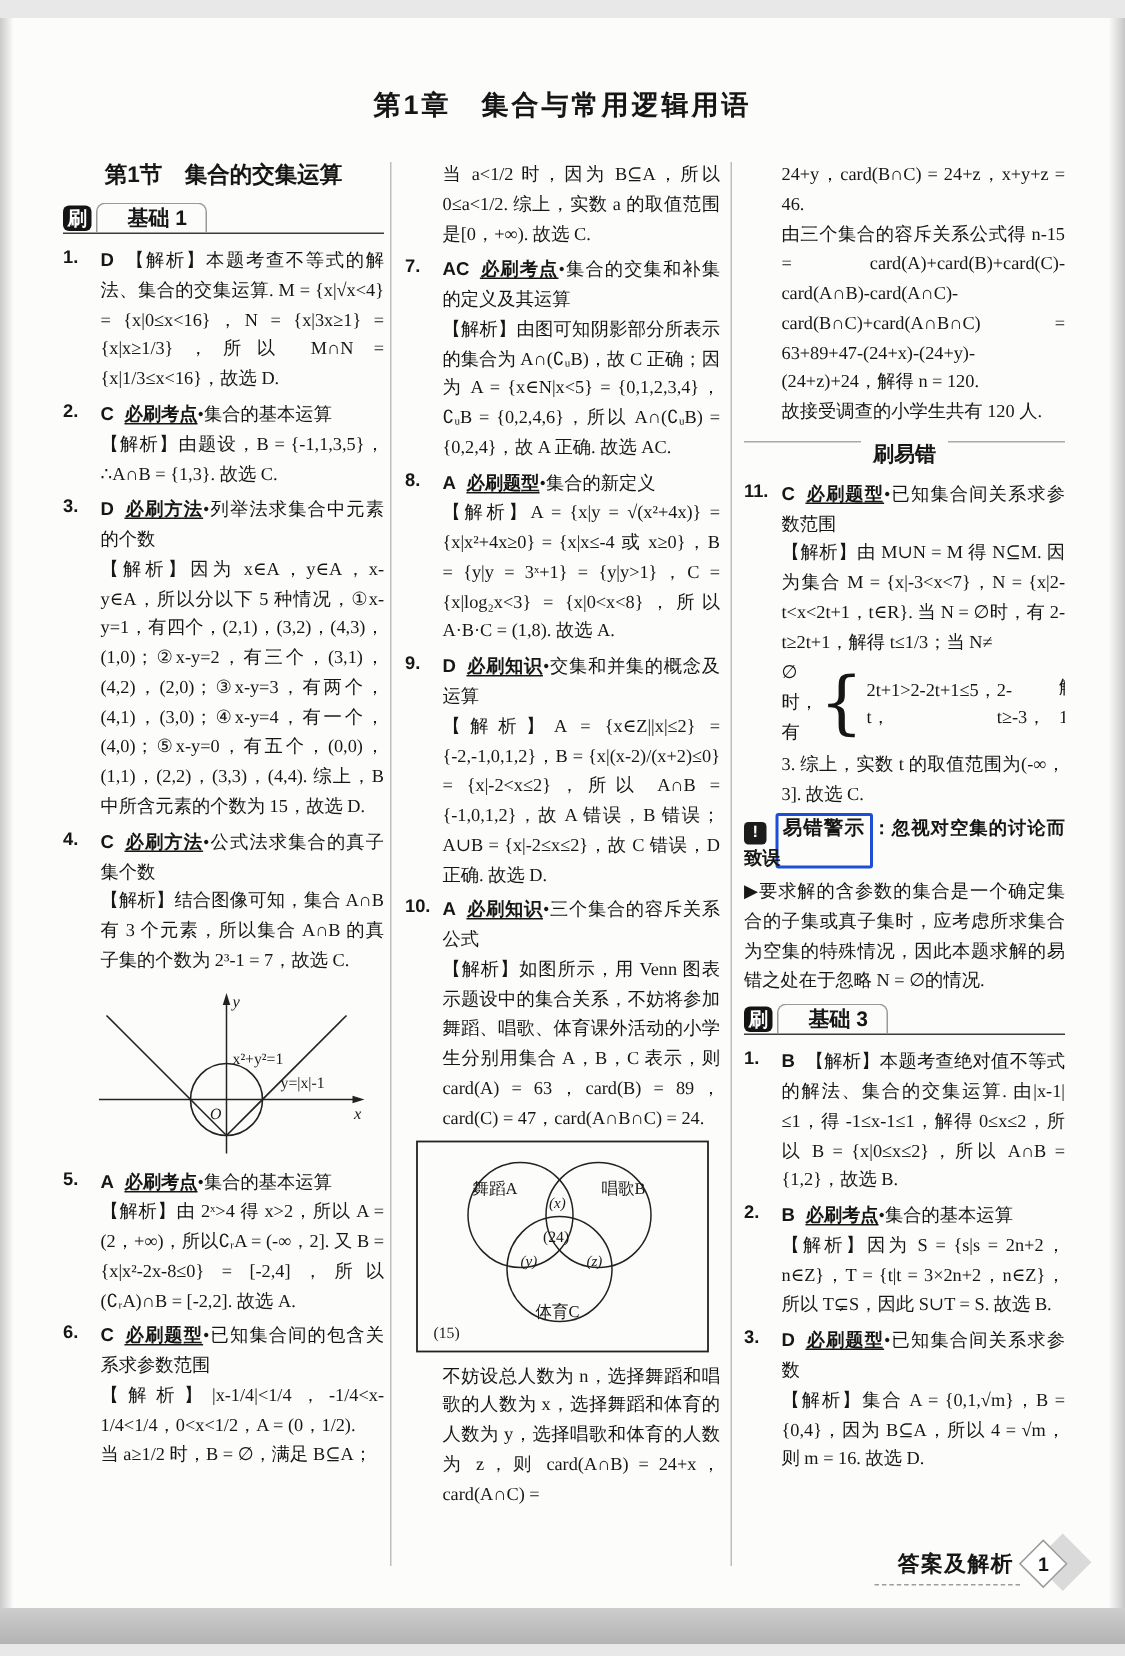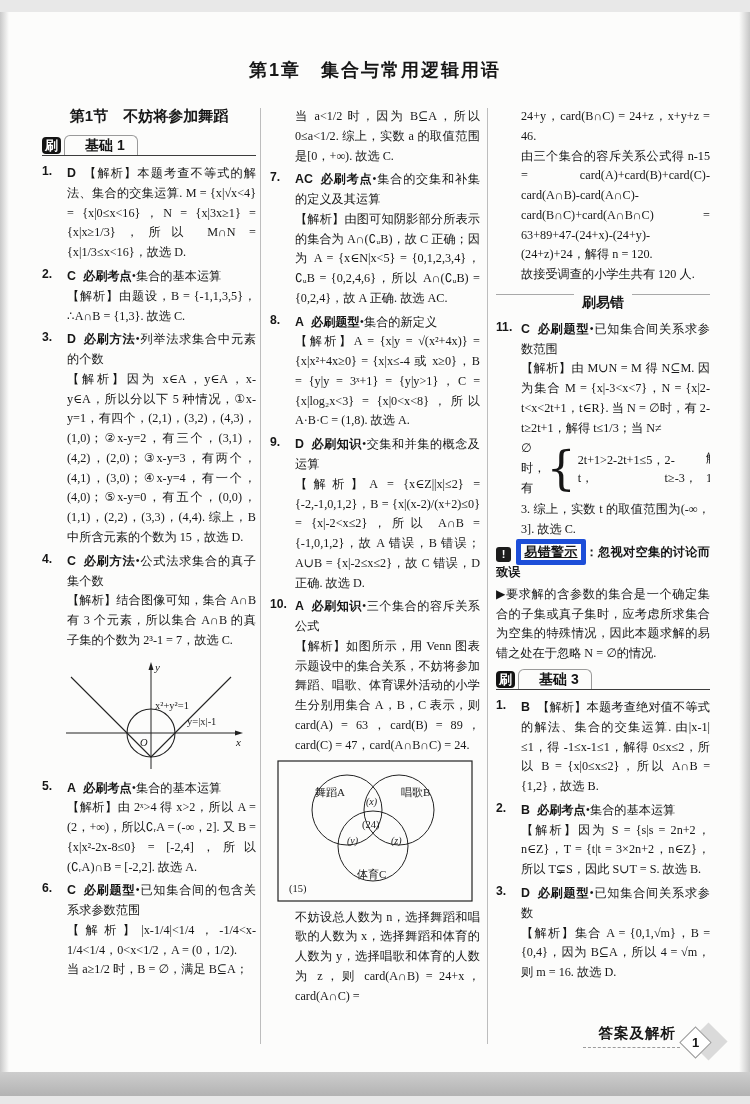--- a/index.html
+++ b/index.html
@@ -22,43 +22,43 @@
   .col3{left:496px;width:214px;}
   .section{margin:0 0 9px;text-align:center;font:bold 15px "Liberation Sans",sans-serif;}
   .badge{display:flex;align-items:flex-end;border-bottom:1.5px solid #3c3c3c;margin:2px 0 8px;}
   .badge-icon{background:#141414;color:#fff;font:bold 13px "Liberation Sans",sans-serif;
         padding:2px 3px;border-radius:4px;margin:0 3px 1px 0;line-height:1;}
   .badge-label{font:bold 14px "Liberation Sans",sans-serif;border:1px solid #9a9a9a;border-bottom:none;
         border-radius:6px 6px 0 0;padding:0 12px 1px 20px;line-height:1.3;}
   .item{position:relative;padding-left:25px;margin-bottom:4px;}
   .num{position:absolute;left:0;top:0;font:bold 12.2px "Liberation Sans",sans-serif;}
   .ans{font:bold 12.4px "Liberation Sans",sans-serif;margin-right:7px;}
-  .tag{font:bold 12.2px "Liberation Sans",sans-serif;text-underline-offset:2px;}
+  .tag{font:bold 12.2px "Liberation Sans",sans-serif;text-decoration:underline;text-underline-offset:2px;}
   .desc{font-size:12.2px;}
   .para{margin:0;}
   .jx{font-weight:normal;}
   .fig{display:flex;justify-content:center;margin:4px 0 6px;}
   .divider{display:flex;align-items:flex-start;gap:8px;margin:9px 0 8px;}
   .divider .line{flex:1;height:1px;background:#a8a8a8;}
   .divider-label{font:bold 14px "Liberation Sans",sans-serif;}
   .sys{display:flex;align-items:center;margin:1px 0;}
   .brace{font-size:46px;font-weight:300;line-height:0.9;margin:0 2px 0 1px;
         font-family:"DejaVu Serif",serif;}
   .sys-lines{display:flex;flex-direction:row;line-height:1.5;}
   .sys-post{margin-left:9px;}
   .warn{margin:2px 0 2px;}
   .warn-icon{display:inline-block;width:15px;height:15px;background:#1c1c1c;color:#fff;
         border-radius:3px;text-align:center;font:bold 11px "Liberation Sans",sans-serif;
         line-height:15px;vertical-align:-2px;margin-right:2px;}
-  .warn-label{font:bold 13px "Liberation Sans",sans-serif;border:5px solid #1d4ed8;
-        padding:0 3px 1px;border-radius:2px;text-decoration:underline;}
+  .warn-label{font:bold 13px "Liberation Sans",sans-serif;border:2px solid #1d4ed8;
+        padding:0 3px 18px;border-radius:2px;}
   .warn-head{font-weight:bold;}
   .tip{margin:1px 0 5px;}
   svg text{font-family:"Liberation Serif","DejaVu Serif",serif;fill:#191919;}
-  .footer{position:absolute;right:24px;bottom:30px;display:flex;align-items:flex-start;}
+  .footer{position:absolute;right:24px;bottom:30px;display:flex;align-items:center;}
   .footer-label{font:bold 14.5px "Liberation Sans",sans-serif;border-bottom:1px dashed #9c9c9c;
         padding:0 4px 4px 16px;letter-spacing:1px;}
   .pagenum{position:relative;width:46px;height:42px;display:inline-block;}
   .d-outer{position:absolute;left:15px;top:4px;width:27px;height:27px;background:#dadada;
         transform:rotate(45deg);}
   .d-inner{position:absolute;left:4px;top:7px;width:21px;height:21px;background:#fff;
         border:1px solid #9a9a9a;transform:rotate(45deg);display:flex;align-items:center;justify-content:center;}
   .d-num{transform:rotate(-45deg);font:bold 13px "Liberation Sans",sans-serif;}
 </style>
 </head>
@@ -67,21 +67,21 @@
 <div class="page">
   <div class="edge-left"></div>
   <div class="edge-right"></div>
 
   <h1 class="title">第1章　集合与常用逻辑用语</h1>
 
   <div class="vsep vsep1"></div>
   <div class="vsep vsep2"></div>
 
   <div class="col col1">
-    <h2 class="section">第1节　不妨将参加舞蹈</h2>
+    <h2 class="section">第1节　集合的交集运算</h2>
 
     <div class="badge">
       <span class="badge-icon">刷</span>
       <span class="badge-label">基础 1</span>
     </div>
 
     <div class="item">
       <span class="num">1.</span>
       <div class="para">
         <b class="ans">D</b><b class="jx">【解析】</b><span>本题考查不等式的解法、集合的交集运算. M = {x|√x&lt;4} = {x|0≤x&lt;16}，N = {x|3x≥1} = {x|x≥1/3}，所以 M∩N = {x|1/3≤x&lt;16}，故选 D.</span>

